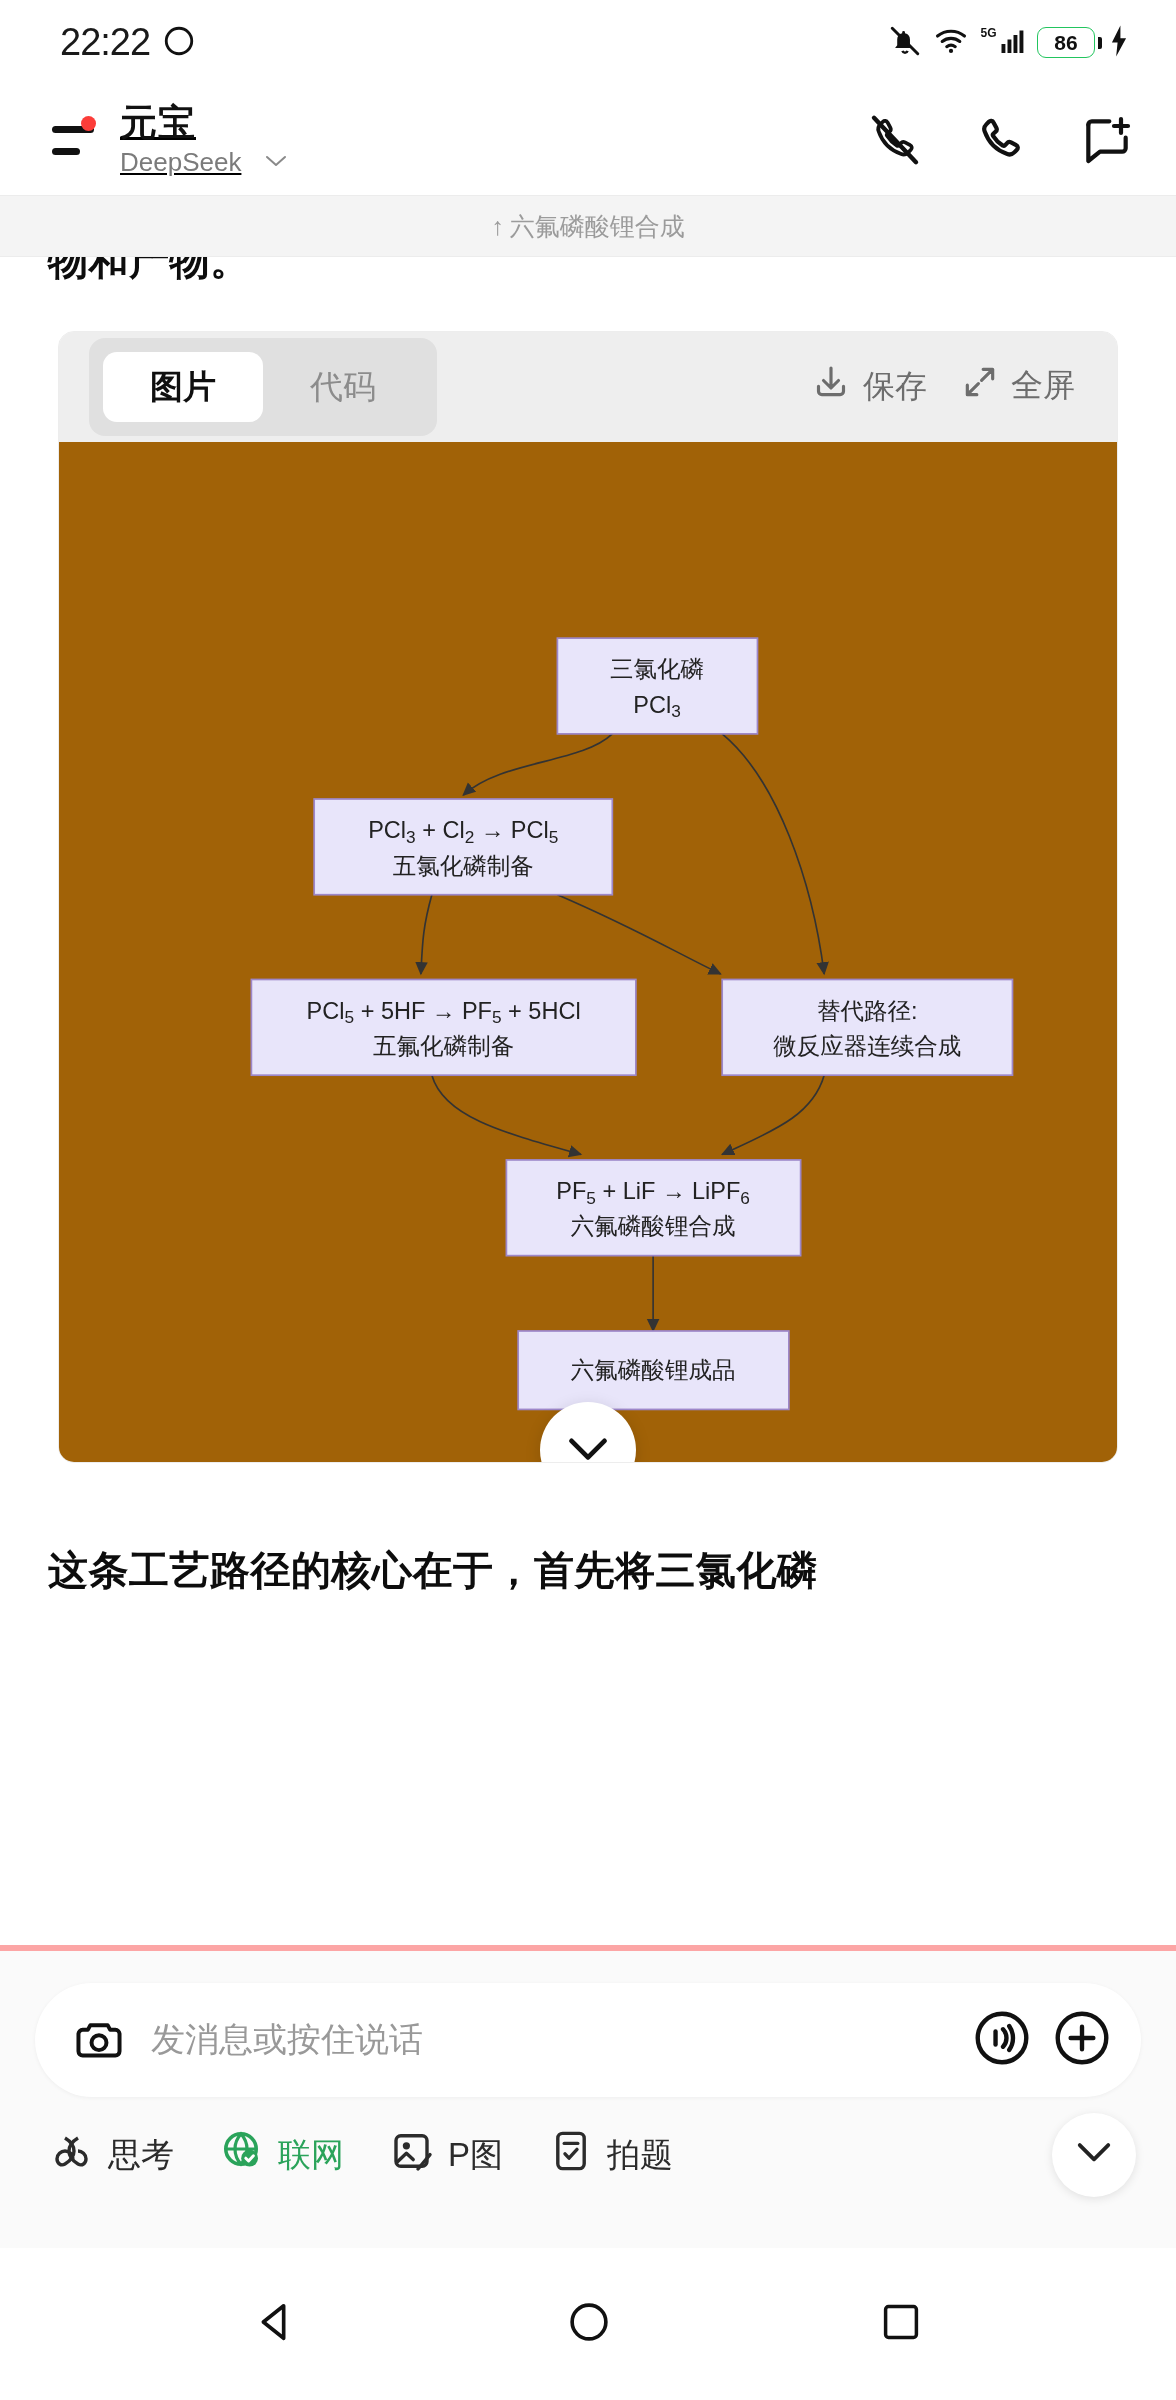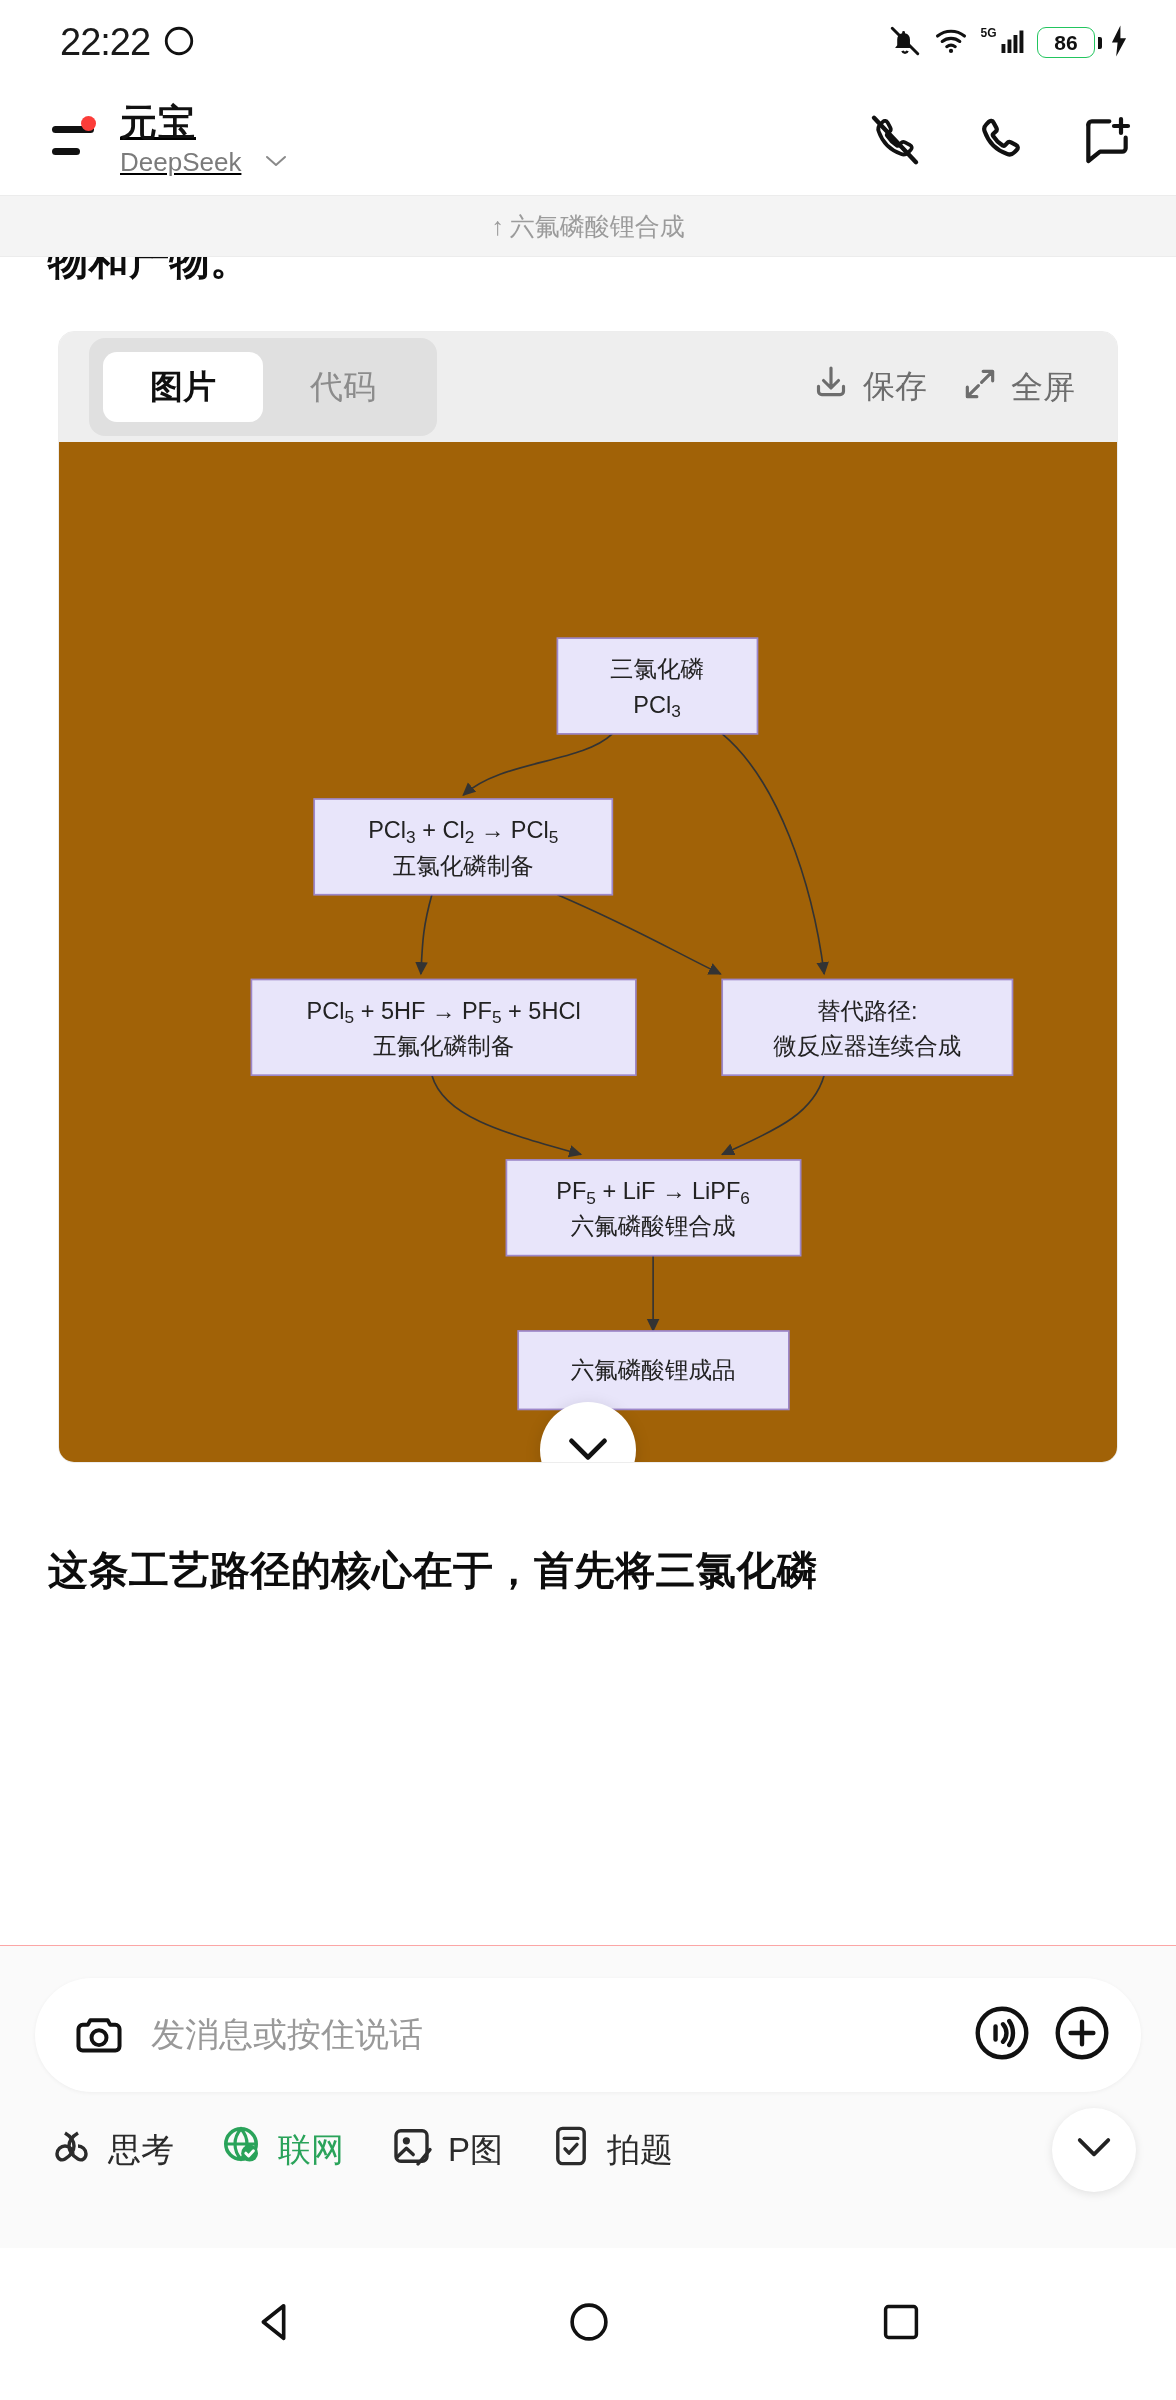--- a/index.html
+++ b/index.html
@@ -80,39 +80,39 @@
   }
   .seg {
     display: flex; background: #e0e0e0; border-radius: 16px; padding: 14px;
   }
   .seg-item {
     min-width: 160px; height: 70px; border-radius: 14px;
     display: flex; align-items: center; justify-content: center;
     font-size: 33px; color: #8c8c8c;
   }
   .seg-item.active { background: #ffffff; color: #0f0f0f; font-weight: 600; }
-  .tool-actions { margin-left: auto; display:flex; align-items:flex-end; gap: 34px; }
+  .tool-actions { margin-left: auto; display:flex; align-items:flex-start; gap: 34px; }
   .tool-btn { display:flex; align-items:center; gap: 12px; color:#6d6d6d; font-size: 32px; }
 
   .diagram-area { position: relative; height: 1020px; background: #a16207; }
   .diagram-area svg { display:block; }
 
   .collapse-fab {
     position: absolute; left: 50%; transform: translateX(-50%);
     bottom: -36px; width: 96px; height: 96px; border-radius: 50%;
     background: #fff; box-shadow: 0 3px 16px rgba(0,0,0,0.13);
     display:flex; align-items:center; justify-content:center; z-index: 9;
   }
 
   .msg-bottom { margin-top: 78px; }
 
   
   .composer {
     position: absolute; left: 0; bottom: 152px; width: 1176px; height: 303px;
-    background: #fafafa; border-top: 1px solid #fca5a5;
+    background: #fafafa; border-top: 6px solid #fca5a5;
   }
   .input-pill {
     position: absolute; top: 32px; left: 35px; width: 1106px; height: 114px;
     background: #ffffff; border-radius: 60px; display:flex; align-items:center;
     padding: 0 28px 0 36px; box-shadow: 0 1px 4px rgba(0,0,0,0.05);
   }
   .placeholder { font-size: 34px; color: #999; margin-left: 24px; }
   .pill-right { margin-left: auto; display:flex; align-items:center; gap: 18px; }
 
   .quickbar { position: absolute; top: 176px; left: 48px; display:flex; align-items:center; gap: 44px; }

